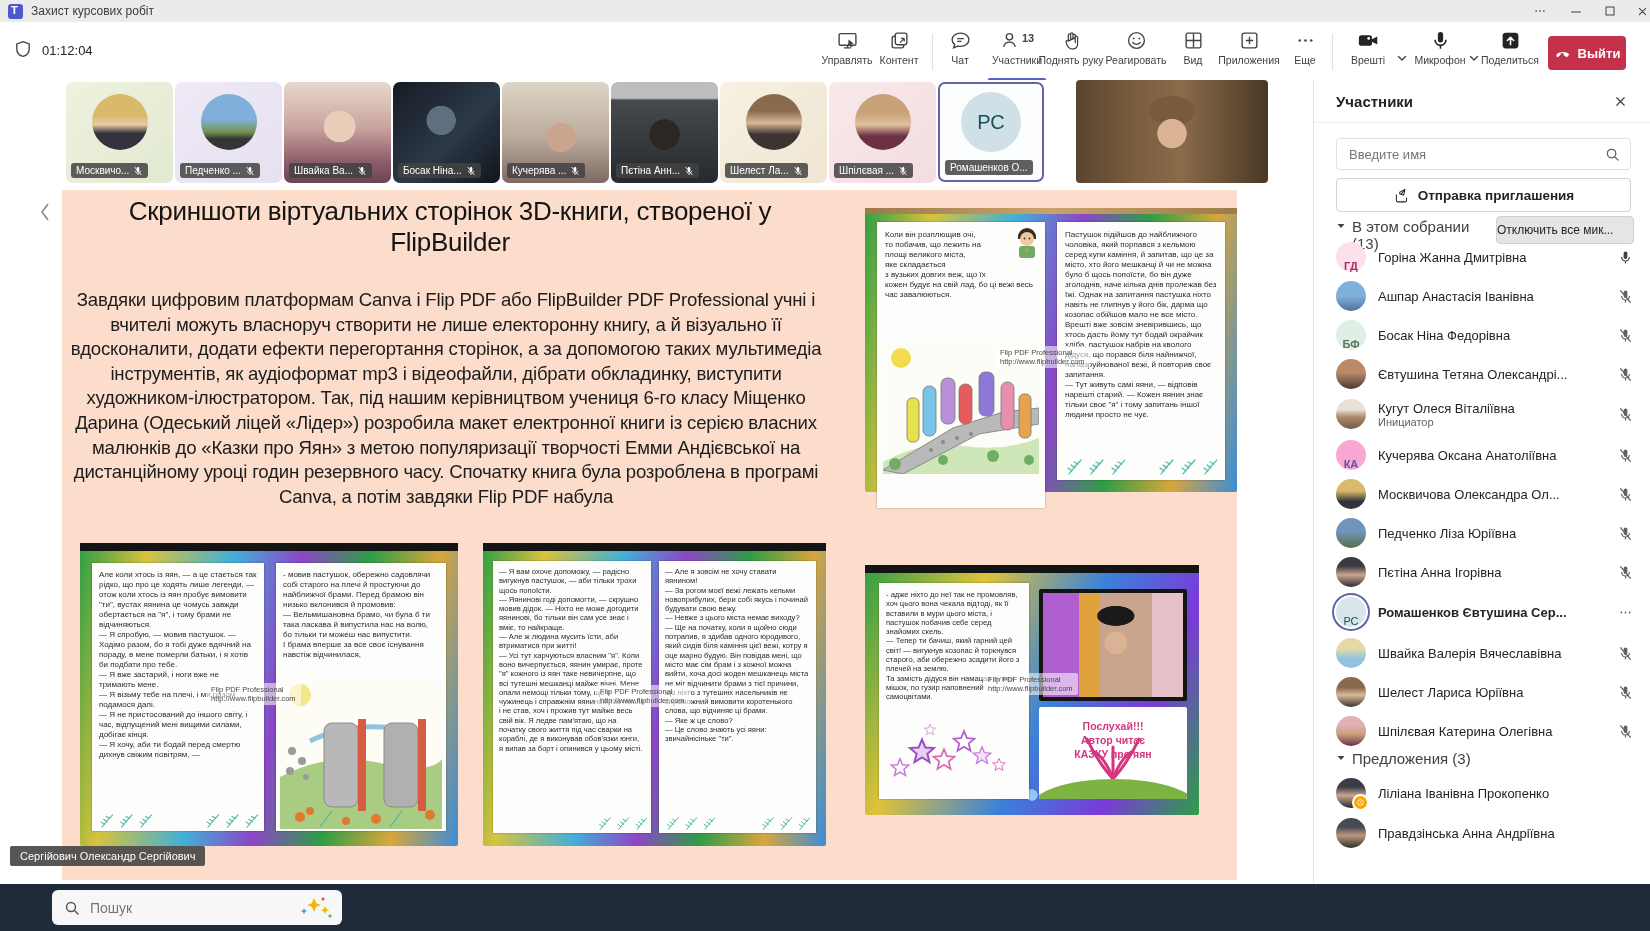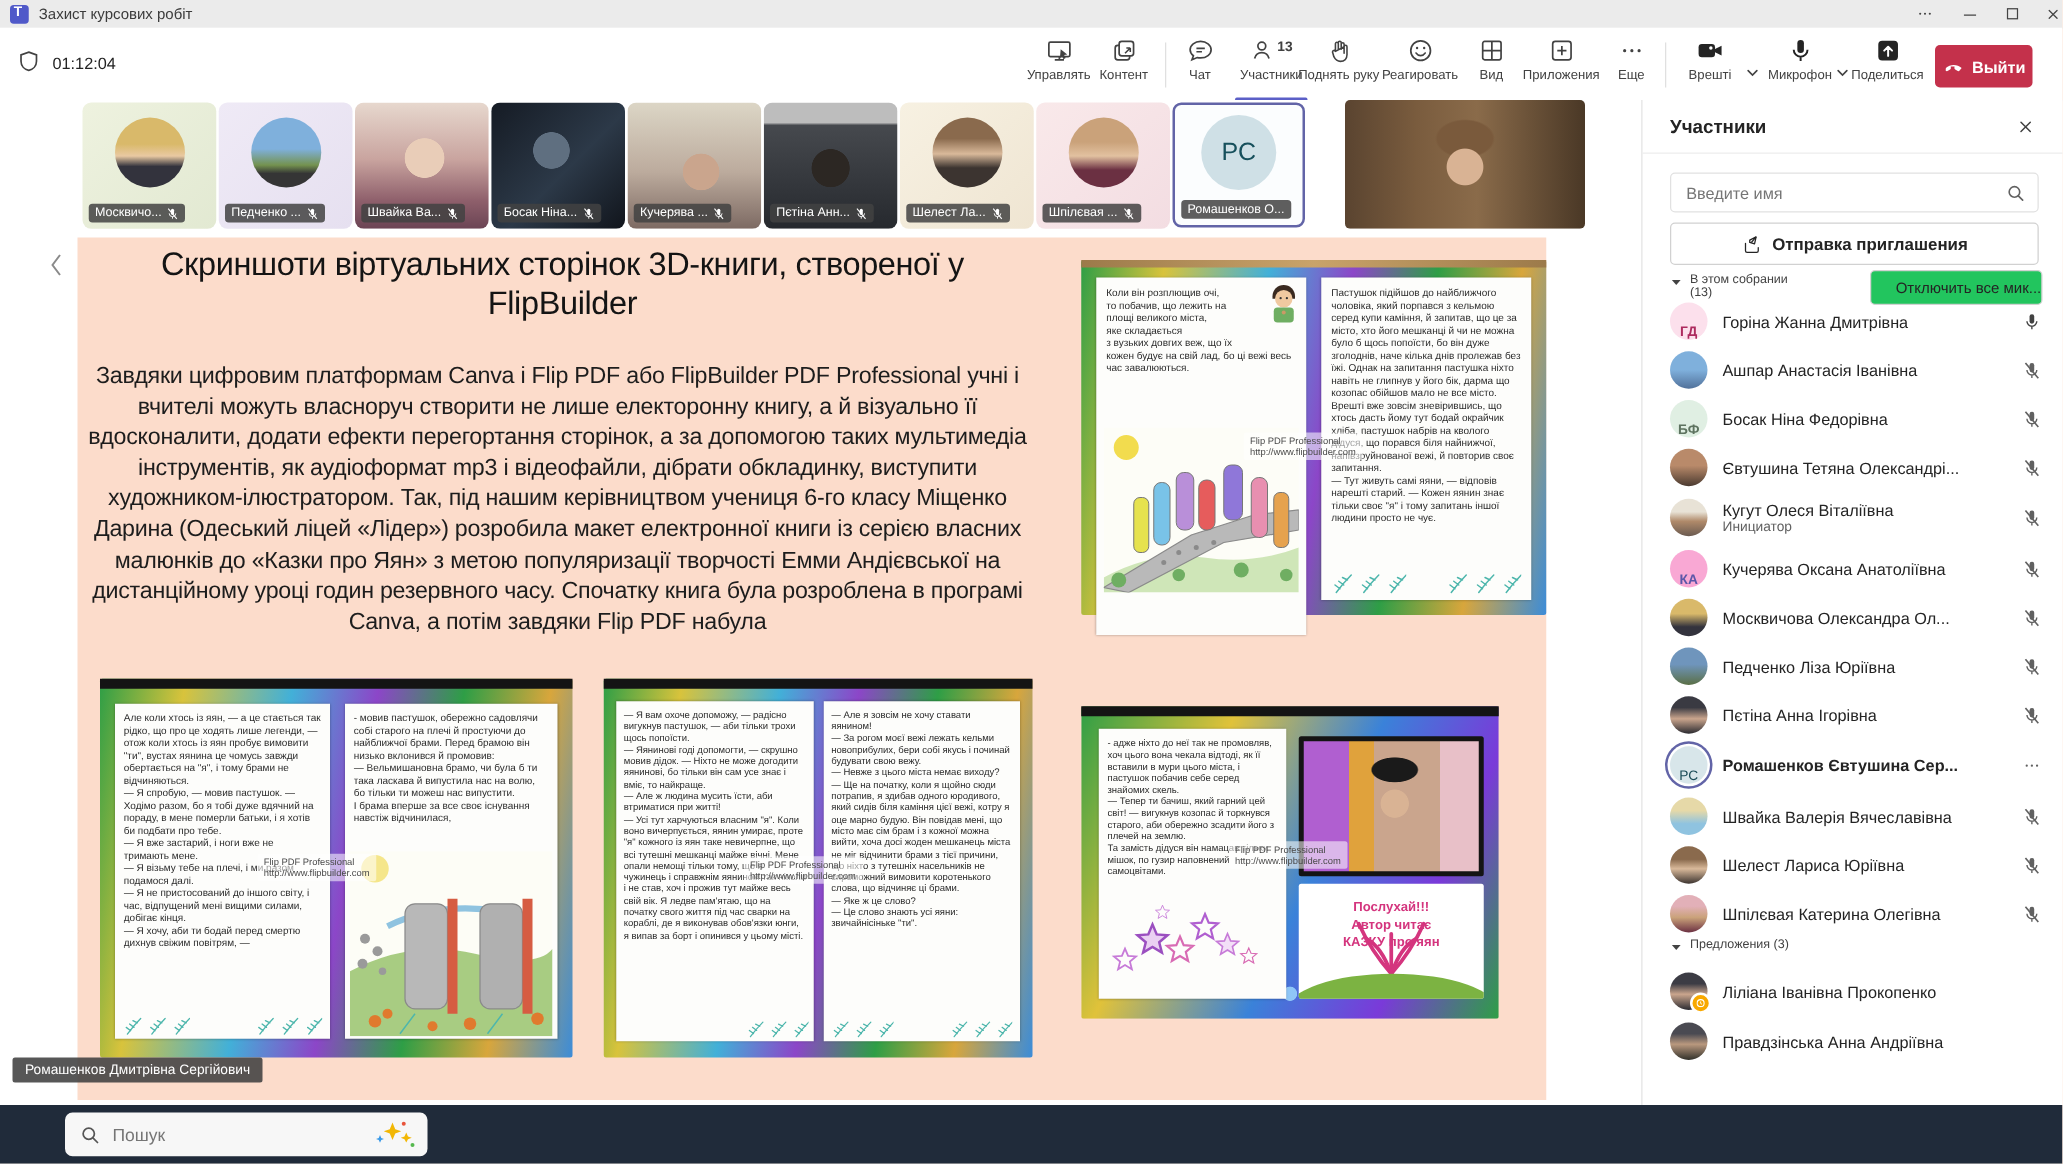--- a/index.html
+++ b/index.html
@@ -58,23 +58,23 @@
   .card-line{color:#d4357e;font-weight:700;font-size:10.5px;line-height:14px;text-align:center}
 
   
   .panel{position:absolute;left:1313px;top:80px;width:337px;height:804px;background:#fff;border-left:1px solid #e3e3e3}
   .panel-h{position:absolute;left:22px;top:13px;font-size:15px;font-weight:700;color:#242424}
   .search{position:absolute;left:22px;top:58px;width:293px;height:30px;background:#fff;border:1px solid #e1e1e1;
           border-radius:4px;display:flex;align-items:center}
   .search input{border:none;outline:none;flex:1;margin-left:10px;font-size:13px;color:#242424;font-family:inherit;background:transparent}
   .invite{position:absolute;left:22px;top:98px;width:293px;height:32px;border:1px solid #d1d1d1;border-radius:4px;background:#fff;
           display:flex;align-items:center;justify-content:center;gap:8px;font-size:13.5px;font-weight:700;color:#242424;cursor:pointer}
-  .sect{position:absolute;left:22px;font-size:10px;color:#424242;display:flex;align-items:flex-start;gap:6px}
-  .muteall{position:absolute;left:182px;top:136px;width:136px;height:26px;border:1px solid #d1d1d1;border-radius:4px;background:#22c55e;
-           font-size:12px;color:#242424;display:flex;align-items:center;justify-content:flex-end;white-space:nowrap;overflow:hidden;cursor:pointer}
+  .sect{position:absolute;left:22px;font-size:15px;color:#424242;display:flex;align-items:flex-start;gap:6px}
+  .muteall{position:absolute;left:182px;top:136px;width:136px;height:26px;border:1px solid #d1d1d1;border-radius:4px;background:#e5e5e5;
+           font-size:12px;color:#242424;display:flex;align-items:center;justify-content:flex-start;white-space:nowrap;overflow:hidden;cursor:pointer}
   .prow{position:absolute;left:22px;width:297px;height:34px;display:flex;align-items:center}
   .pav{width:30px;height:30px;border-radius:50%;flex:0 0 30px;display:flex;align-items:flex-end;justify-content:center;
        font-size:11px;font-weight:700;position:relative}
   .pnamewrap{margin-left:12px;flex:1;min-width:0}
   .pname{font-size:13px;color:#242424;white-space:nowrap;overflow:hidden;text-overflow:ellipsis}
   .prole{font-size:11px;color:#616161;line-height:12px}
   .pmic{width:15px;height:15px;color:#616161;flex:0 0 15px}
   .ring{box-shadow:0 0 0 2px #fff,0 0 0 4px #6264a7}
   .clockbdg{position:absolute;right:-3px;bottom:-3px;width:13px;height:13px;border-radius:50%;background:#f8a800;
             border:2px solid #fff;display:flex;align-items:center;justify-content:center}
@@ -626,21 +626,21 @@
           <div class="card-line">Автор читає</div>
           <div class="card-line">КАЗКУ про яян</div>
         </div>
         <div class="abs" style="left:-10px;bottom:-10px;width:170px;height:30px;background:#7cb342;border-radius:50% 50% 0 0/100% 100% 0 0"></div>
       </div>
       <div class="wm" style="left:118px;top:108px">Flip PDF Professional
 http://www.flipbuilder.com</div>
     </div>
   </div>
 
-  <div class="ptag">Ромашенков Дмитрівна Сергійович</div>
+  <div class="ptag">Сергійович Олександр Сергійович</div>
 </div>
 
 <div class="panel">
   <div class="panel-h">Участники</div>
   <svg class="ic abs" style="left:300px;top:15px" width="13" height="13" color="#424242">
       <use href="#ic-close"></use>
     </svg>
   <div class="abs" style="left:0;top:42px;width:337px;height:1px;background:#ededed"></div>
 
   <div class="search">

